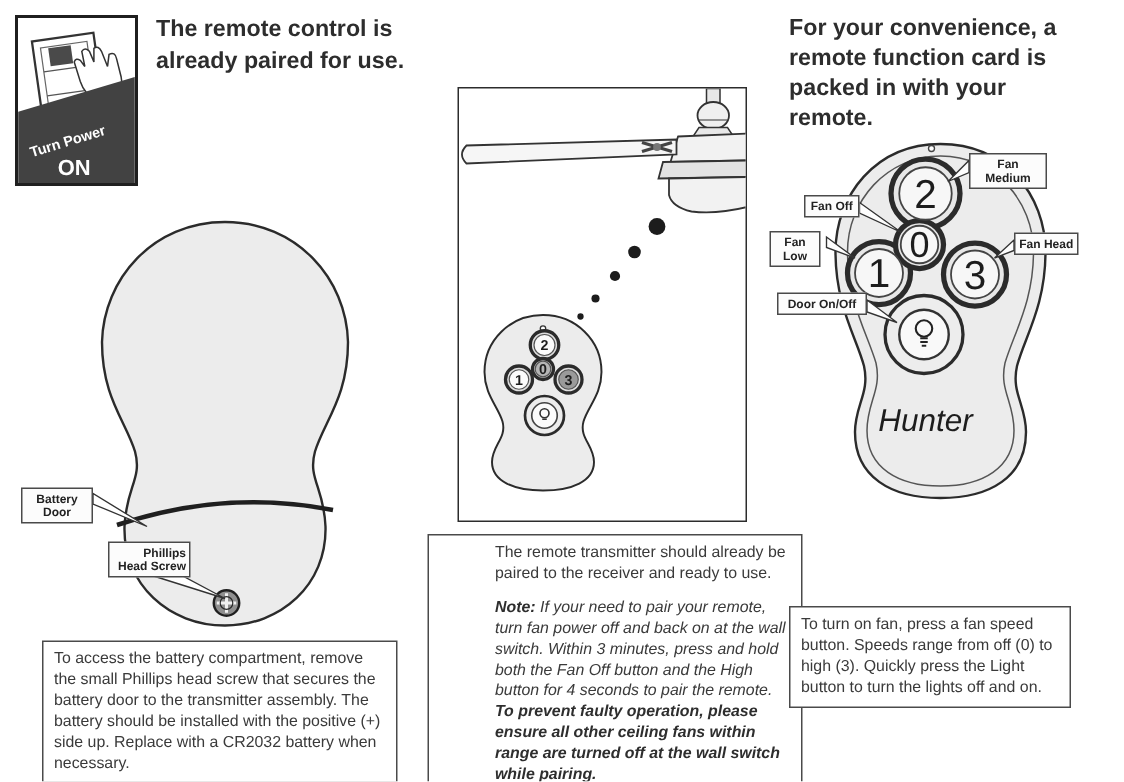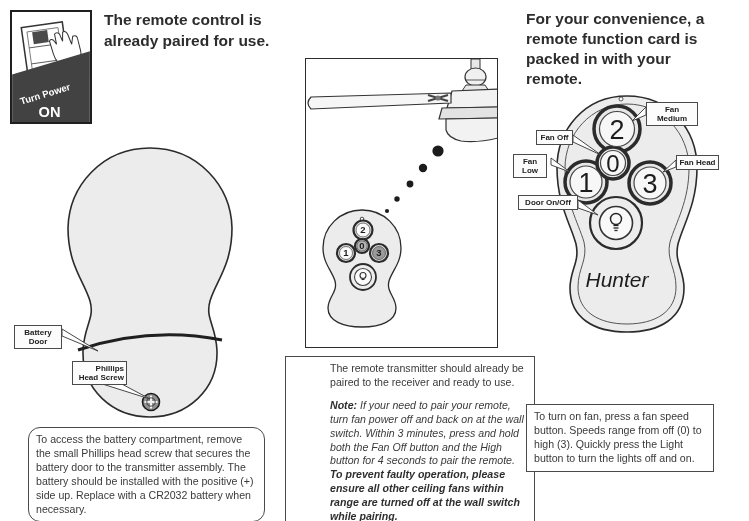--- a/index.html
+++ b/index.html
@@ -16,21 +16,21 @@
   .power-box { position:absolute; left:10px; top:10px; width:82px; height:114px;
                border:2.5px solid #1f1f1f; background:#fff; z-index:6; }
   .power-box svg { display:block; width:100%; height:100%; }
   .power-box text { font-family:"Liberation Sans", sans-serif; fill:#fff; }
   .turn-power-text { font-size:9.5px; font-weight:bold; }
   .on-text { font-size:14.5px; font-weight:bold; }
 
   
   .info-box { position:absolute; border:1px solid #4a4a4a; background:#fff;
               padding:5px 7px; font-size:10.6px; line-height:13.9px; color:#3a3a3a; z-index:6; }
-  .info-left   { left:28px;  top:427px; width:237px;border-radius:12px; }
+  .info-left   { left:28px;  top:427px; width:237px; }
   .info-middle { left:285px; top:356px; width:250px;padding-left:44px; }
   .info-right  { left:526px; top:356px; width:188px;margin-top:48px; }
   .info-box p.note { margin-top:9px;font-style:italic; }
   .info-box b { font-weight:bold; color:#2e2e2e; }
 
   
   .callout { position:absolute; border:1px solid #4a4a4a; background:#fcfcfc;
              font-size:8px; font-weight:bold; line-height:9px; color:#222;
              padding:2px 2px; text-align:center; z-index:6; }
   .co-battery { left:14px;  top:325px; width:48px; }

